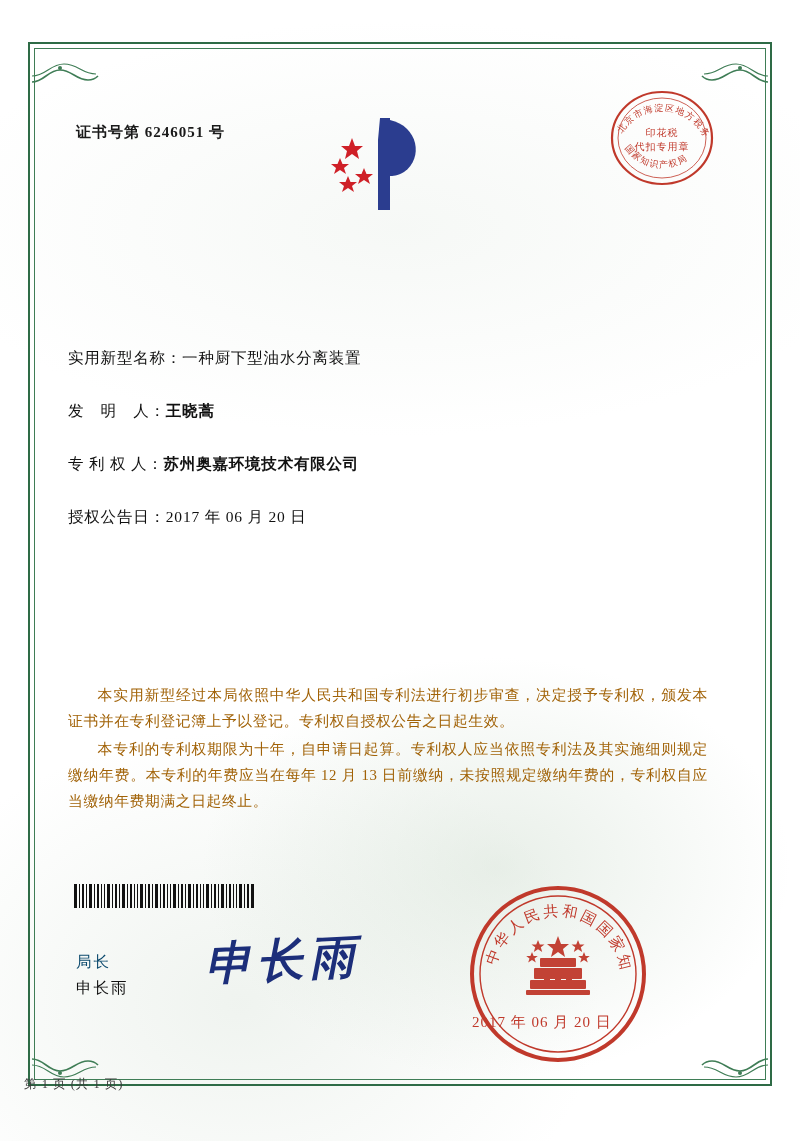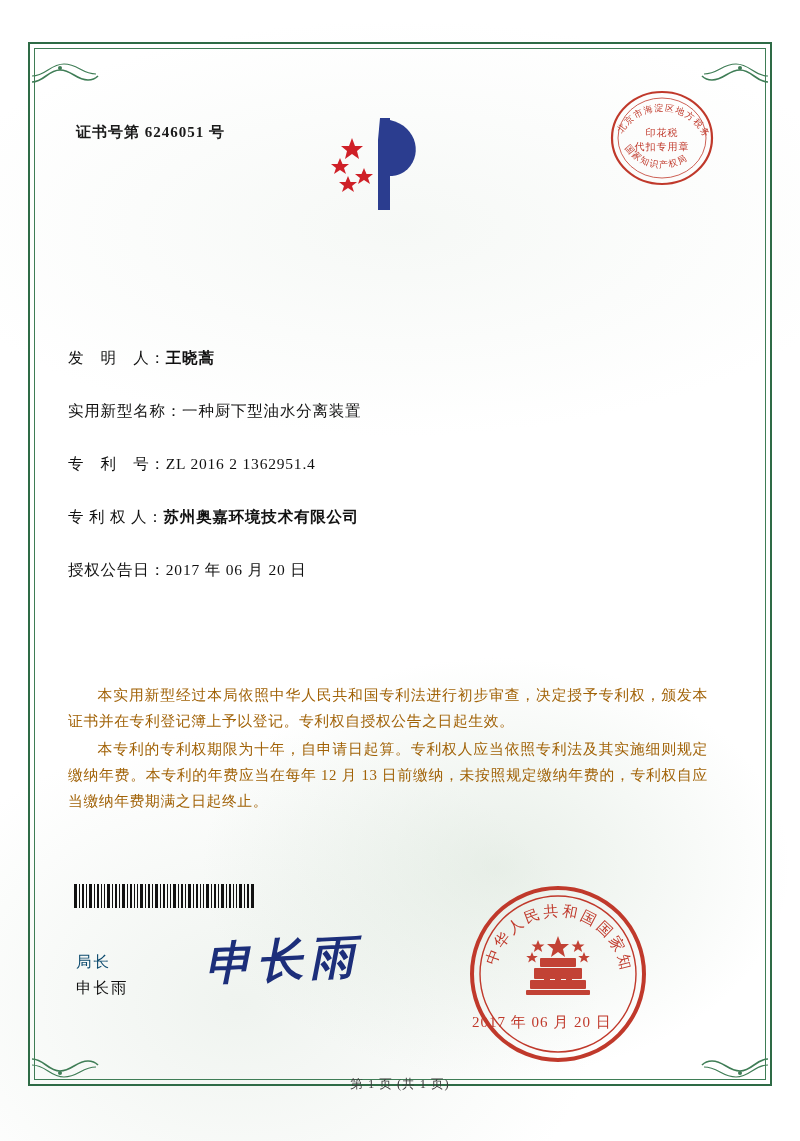--- a/index.html
+++ b/index.html
@@ -172,24 +172,25 @@
     position: absolute;
     left: 608px;
     top: 84px;
     width: 108px; height: 108px;
   }
 
   .page-footer {
     position: absolute;
     left: 0; right: 0;
     bottom: 48px;
-    text-align: center;
+    text-align: left;
     font-size: 12.5px;
     color: #3a3a3a;
     letter-spacing: 1px;
+    padding-left: 24px;
   }
 </style>
 </head>
 <body>
 
 <div class="page">
 
   <div class="paper-tint"></div>
 
   <div class="border-outer"></div>
@@ -236,28 +237,25 @@
         <polygon points="34,28 37,36 45,36 39,41 41,49 34,44 27,49 29,41 23,36 31,36"></polygon>
         <polygon points="22,48 24.5,54 31,54 26,58 28,64 22,60 16,64 18,58 13,54 19.5,54"></polygon>
         <polygon points="30,66 32.5,72 39,72 34,76 36,82 30,78 24,82 26,76 21,72 27.5,72"></polygon>
         <polygon points="46,58 48.5,64 55,64 50,68 52,74 46,70 40,74 42,68 37,64 43.5,64"></polygon>
       </g>
     </svg>
   </div>
 
 
   <div class="fields">
-    <div class="field-row name-row">
-      <span class="field-label">发　明　人：</span><span class="field-value">王晓蒿</span>
-    </div>
     <div class="field-row">
       <span class="field-label">实用新型名称：</span><span class="field-value">一种厨下型油水分离装置</span>
     </div>
-    <div class="field-row">
-      <span class="field-label">专　利　号：</span><span class="field-value">ZL 2016 2 1362951.4</span>
+    <div class="field-row name-row">
+      <span class="field-label">发　明　人：</span><span class="field-value">王晓蒿</span>
     </div>
     <div class="field-row name-row">
       <span class="field-label">专 利 权 人：</span><span class="field-value">苏州奥嘉环境技术有限公司</span>
     </div>
     <div class="field-row">
       <span class="field-label">授权公告日：</span><span class="field-value">2017 年 06 月 20 日</span>
     </div>
   </div>
 
   <div class="body-text">

